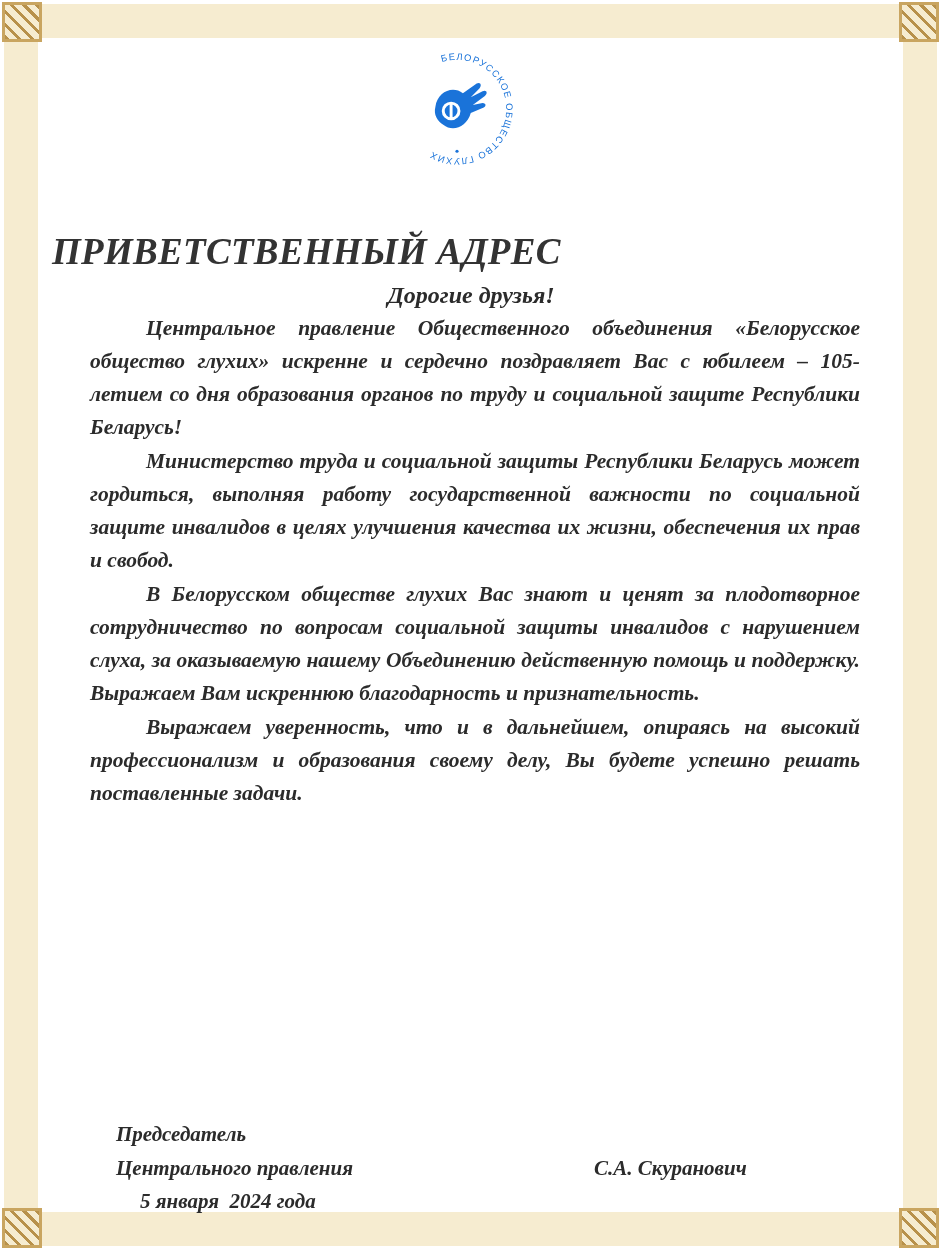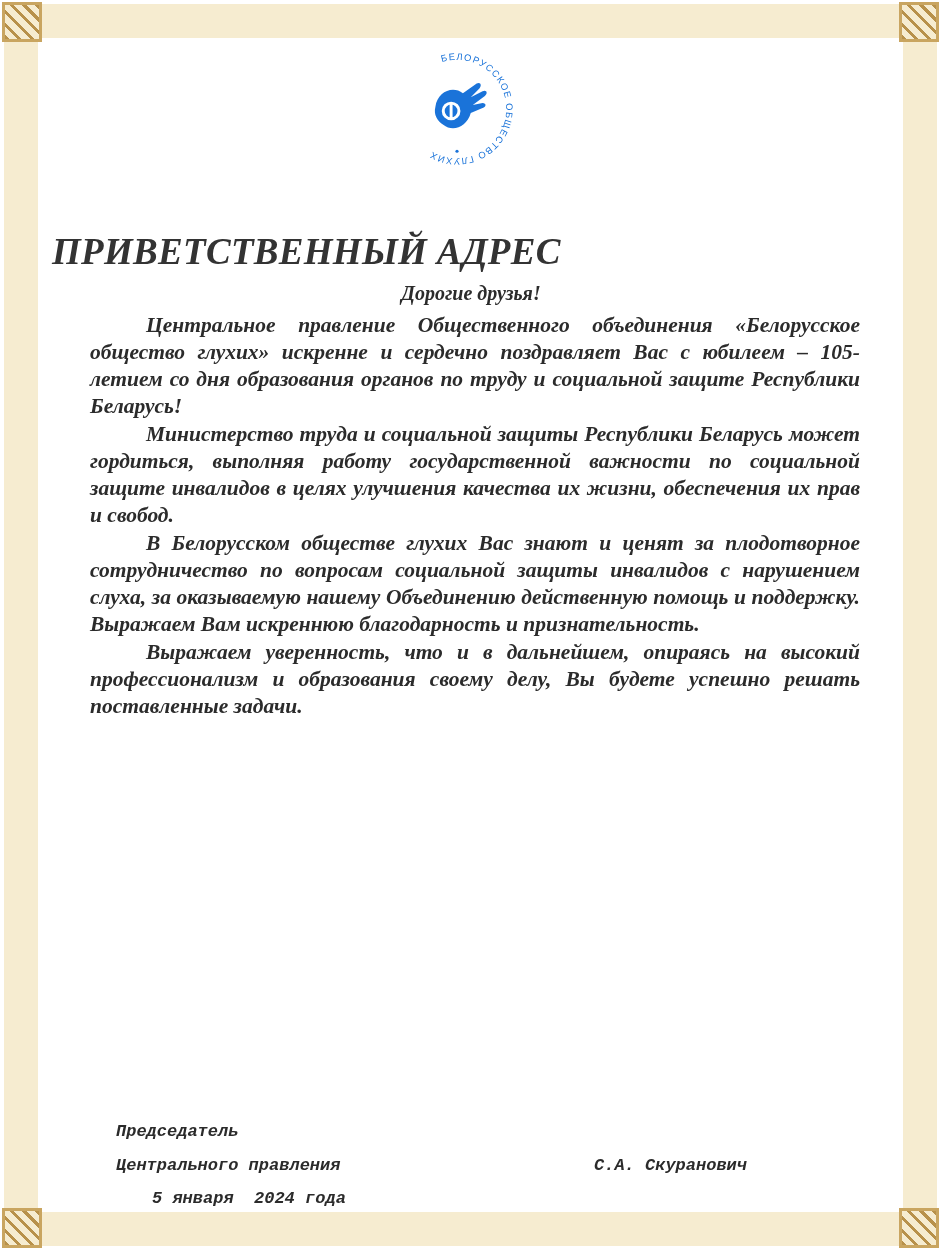--- a/index.html
+++ b/index.html
@@ -46,31 +46,31 @@
   .page { position:absolute; left:52px; top:46px; width:838px; height:1160px; }
 
   .logo { position:absolute; left:346px; top:4px; width:118px; height:118px; }
 
   .title { position:absolute; left:0; top:184px; width:838px; text-align:left;
     font-family:"Liberation Serif", serif; font-style:italic; font-weight:bold;
     font-size:37px; color:#333333; letter-spacing:0.3px; }
 
   .greeting { position:absolute; left:0; top:236px; width:838px; text-align:center;
     font-family:"Liberation Serif", serif; font-style:italic; font-weight:bold;
-    font-size:20px; color:#2b2b2b; }
+    font-size:24px; color:#2b2b2b; }
 
   .body { position:absolute; left:38px; top:266px; width:770px;
     font-family:"Liberation Serif", serif; font-style:italic; font-weight:bold;
-    font-size:21.5px; line-height:27px; color:#2b2b2b; text-align:justify; }
+    font-size:21.5px; line-height:33px; color:#2b2b2b; text-align:justify; }
   .body p { margin:0 0 0 0; text-indent:56px; }
   .body p + p { margin-top:0; }
   .body p.gap { margin-top:1px; }
 
-  .sig { position:absolute; font-family:Liberation Mono, monospace; font-style:italic;
-    font-weight:bold; font-size:17px; color:#2b2b2b; }
+  .sig { position:absolute; font-family:Liberation Serif, serif; font-style:italic;
+    font-weight:bold; font-size:21px; color:#2b2b2b; }
 </style>
 </head>
 <body>
 
 <div class="frame">
   <div class="strip top"></div>
   <div class="strip bottom"></div>
   <div class="strip left"></div>
   <div class="strip right"></div>
   <div class="corner tl"></div>
@@ -101,14 +101,14 @@
   <div class="body">
     <p>Центральное правление Общественного объединения «Белорусское общество глухих» искренне и сердечно поздравляет Вас с юбилеем – 105-летием со дня образования органов по труду и социальной защите Республики Беларусь!</p>
     <p class="gap">Министерство труда и социальной защиты Республики Беларусь может гордиться, выполняя работу государственной важности по социальной защите инвалидов в целях улучшения качества их жизни, обеспечения их прав и свобод.</p>
     <p class="gap">В Белорусском обществе глухих Вас знают и ценят за плодотворное сотрудничество по вопросам социальной защиты инвалидов с нарушением слуха, за оказываемую нашему Объединению действенную помощь и поддержку. Выражаем Вам искреннюю благодарность и признательность.</p>
     <p class="gap">Выражаем уверенность, что и в дальнейшем, опираясь на высокий профессионализм и образования своему делу, Вы будете успешно решать поставленные задачи.</p>
   </div>
 
   <div class="sig" style="left:64px; top:1076px;">Председатель</div>
   <div class="sig" style="left:64px; top:1110px;">Центрального правления</div>
   <div class="sig" style="left:542px; top:1110px;">С.А. Скуранович</div>
-  <div class="sig" style="left:100px; top:1143px; white-space:pre;">5 января  2024 года</div>
+  <div class="sig" style="left:88px; top:1143px; white-space:pre;">5 января  2024 года</div>
 </div>
 
 </body></html>

